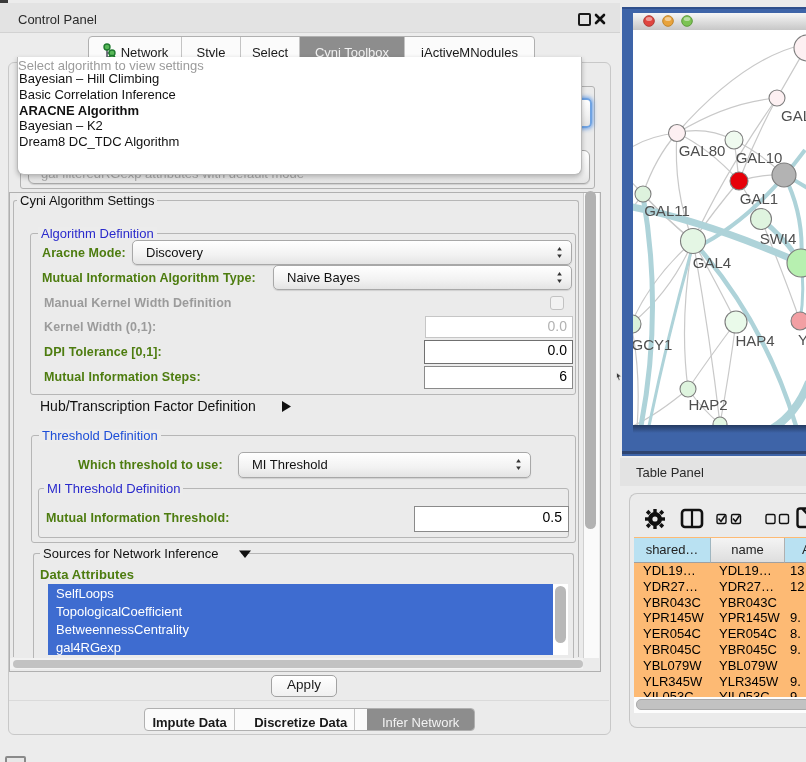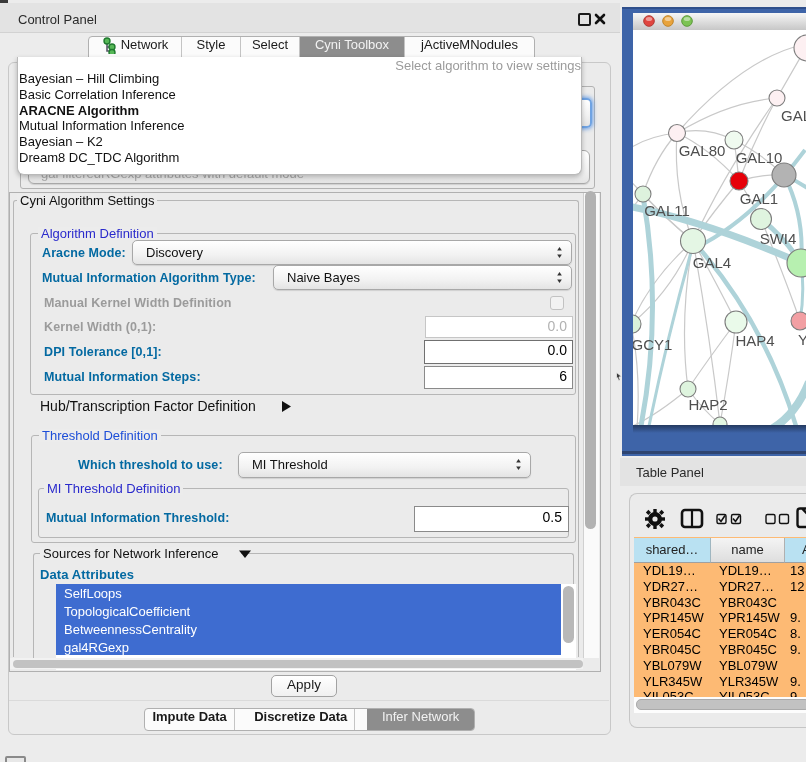--- a/index.html
+++ b/index.html
@@ -1,30 +1,30 @@
 <!DOCTYPE html>
 <html><head>
 <meta charset="utf-8">
 <style>
 html,body{margin:0;padding:0;}
 body{width:806px;height:762px;position:relative;overflow:hidden;background:#ececec;
   font-family:"Liberation Sans",sans-serif;}
 .abs{position:absolute;}
 .grp{position:absolute;border:1px solid #b6b6b6;border-radius:3px;}
 .glab{position:absolute;background:#ececec;padding:0 3px;font-size:13px;line-height:13px;text-align:center;}
-.flab{position:absolute;font-size:12.5px;font-weight:bold;color:#0369a1;white-space:nowrap;letter-spacing:0.1px;}
+.flab{position:absolute;font-size:12.5px;font-weight:bold;color:#4d7c0f;white-space:nowrap;letter-spacing:0.1px;}
 .combo{position:absolute;background:linear-gradient(#ffffff,#f2f2f2 60%,#e4e4e4);
   border:1px solid #a8a8a8;border-radius:5px;font-size:13px;color:#111;
   box-shadow:0 1px 1px rgba(0,0,0,0.12);}
 .combo .ct{position:absolute;left:13px;top:4px;}
 .combo .ar{position:absolute;right:8px;top:5px;width:7px;height:13px;}
 .tfield{position:absolute;background:#fff;font-size:14px;color:#000;text-align:right;}
 .seg{position:absolute;display:flex;background:#fbfbfb;border:1px solid #b0b0b0;
   border-radius:4px;overflow:hidden;font-size:13px;color:#1a1a1a;}
-.seg>div{display:flex;align-items:flex-start;justify-content:center;border-right:1px solid #c4c4c4;}
+.seg>div{display:flex;align-items:flex-end;justify-content:center;border-right:1px solid #c4c4c4;}
 .seg>div:last-child{border-right:none;}
 .seg>div.sel{background:#8d8d8d;color:#f2f2f2;}
 svg{position:absolute;}
 </style>
 </head>
 <body>
 
 <div class="abs" style="left:0;top:0;width:8px;height:3px;background:#3a3a3a;"></div>
 <div class="abs" style="left:0;top:3px;width:620px;height:29px;background:#e3e3e3;border-bottom:1px solid #d2d2d2;"></div>
 <div class="abs" style="left:18px;top:12px;font-size:13px;color:#2a2a2a;">Control Panel</div>
@@ -50,26 +50,25 @@
 
 <div class="abs" style="left:8px;top:62px;width:601px;height:671px;background:#ebebeb;border:1px solid #c8c8c8;border-radius:6px;"></div>
 
 <div class="grp" style="left:20px;top:86px;width:573px;height:101px;border-color:#b2b2b2;"></div>
 <div class="combo" style="left:30px;top:98px;width:558px;height:26px;border:2px solid #6fa3e3;box-shadow:0 0 4px 1px rgba(90,150,230,0.9);"></div>
 <div class="combo" style="left:28px;top:150px;width:560px;height:32px;border-radius:6px;">
   <span style="position:absolute;left:12px;top:15px;color:#a9a9a9;font-size:13px;">gal filteredRGexp attributes with default mode</span>
 </div>
 
 <div class="abs" style="left:17px;top:57px;width:563px;height:117px;background:#fff;border:1px solid #b9b9b9;border-top:none;border-radius:0 0 7px 7px;box-shadow:0 2px 5px rgba(0,0,0,0.25);font-size:13px;color:#111;">
-  <div style="text-align:right;color:#9b9b9b;padding-top:1px;height:13px;">Select algorithm to view settings</div>
+  <div style="text-align:left;color:#9b9b9b;padding-top:1px;height:13px;">Select algorithm to view settings</div>
   <div style="padding-left:1px;line-height:15.8px;">
     <div>Bayesian – Hill Climbing</div>
     <div>Basic Correlation Inference</div>
     <div style="font-weight:bold;">ARACNE Algorithm</div>
-    <div>Mutual Information Inference</div>
     <div>Bayesian – K2</div>
     <div>Dream8 DC_TDC Algorithm</div>
   </div>
 </div>
 
 <div class="abs" style="left:9px;top:192px;width:590px;height:478px;border:1px solid #b0b0b0;background:#ebebeb;"></div>
 
 <div class="grp" style="left:13px;top:200px;width:564px;height:456px;border-bottom:none;border-radius:3px 3px 0 0;"></div>
 <div class="glab" style="left:17px;top:194px;color:#111;">Cyni Algorithm Settings</div>
 
@@ -128,21 +127,21 @@
 <div class="flab" style="left:46px;top:511px;">Mutual Information Threshold:</div>
 <div class="tfield" style="left:414px;top:506px;width:147px;height:22px;border:1px solid #8a8a8a;padding:2px 6px 0 0;">0.5</div>
 
 <div class="grp" style="left:33px;top:553px;width:539px;height:105px;border-bottom:none;border-radius:3px 3px 0 0;"></div>
 <div class="glab" style="left:40px;top:547px;color:#111;padding-right:22px;">Sources for Network Inference</div>
 <svg style="left:238px;top:549px;" width="14" height="10" viewBox="0 0 14 10">
     <path d="M1 1.5 L13 1.5 L7 9 Z" fill="#111"></path>
   </svg>
 <div class="flab" style="left:40px;top:567px;font-size:13px;">Data Attributes</div>
 
-<div class="abs" style="left:56px;top:584px;width:520px;height:86px;background:#fff;overflow:hidden;">
+<div class="abs" style="left:48px;top:584px;width:520px;height:71px;background:#fff;overflow:hidden;">
   <div style="position:absolute;left:0;top:0;width:505px;height:71px;background:#3e6cd0;"></div>
   <div style="position:absolute;left:8px;top:1px;color:#fff;font-size:13px;line-height:17.9px;">
     SelfLoops<br>TopologicalCoefficient<br>BetweennessCentrality<br>gal4RGexp
   </div>
   <div style="position:absolute;right:2px;top:2px;width:11px;height:57px;background:#b8b8b8;border-radius:6px;"></div>
 </div>
 
 <div class="abs" style="left:10px;top:658px;width:573px;height:11px;background:#f2f2f2;"></div>
 <div class="abs" style="left:13px;top:660px;width:570px;height:8px;background:#c2c2c2;border-radius:4px;"></div>
 

